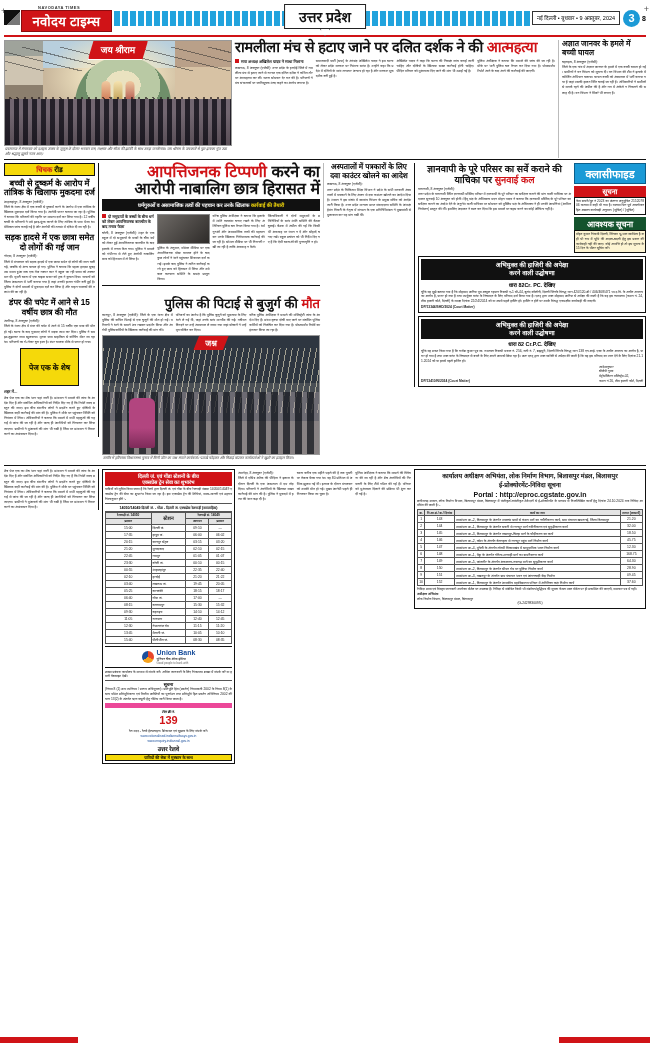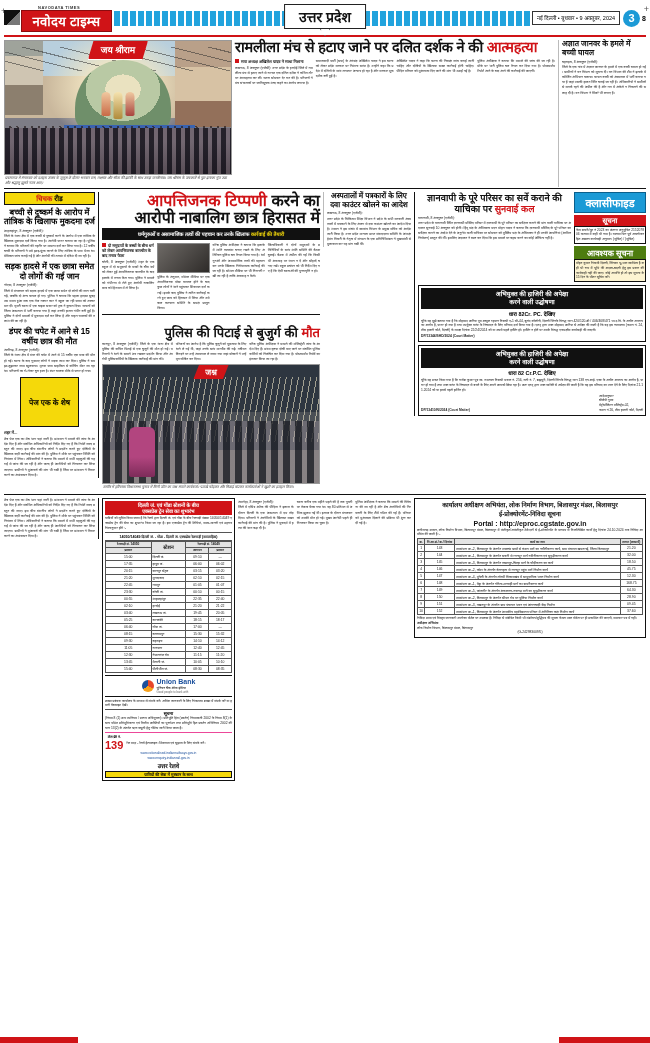--- a/index.html
+++ b/index.html
@@ -39,21 +39,21 @@
     font-size:3.4px; line-height:1.5; color:#2a2a2a; text-align:justify;
     word-break:break-all; hyphens:auto;
   }
   .byline { font-size:4px; font-weight:bold; color:#111; margin-bottom:2px; }
   .caption { font-size:3.6px; color:#333; line-height:1.35; font-style:italic; padding:1px 1px; }
 
   
   .top { display:flex; padding:2px 4px 0 4px; gap:3px; }
   .photo-block { width:228px; }
   .photo {
-    position:relative; height:135px;
+    position:relative; height:106px;
     background:
       radial-gradient(ellipse at 50% 34%, #f3e7c4 0 16%, rgba(243,231,196,0) 46%),
       linear-gradient(180deg,#b8cfdd 0 26%, #c9b79c 26% 58%, #7e7d86 58% 100%);
     border:1px solid #999; overflow:hidden;
   }
   .p-build-l { position:absolute; left:0; top:0; width:38px; height:74px;
     background:linear-gradient(180deg,#9fa39b 0 20%,#cfc5b2 20% 60%,#8c7f6e 60% 100%); }
   .p-build-r { position:absolute; right:0; top:0; width:56px; height:86px;
     background:linear-gradient(180deg,#b9a089 0 30%,#d7c2a4 30% 70%,#93705a 70% 100%); }
   .p-wires { position:absolute; top:6px; left:0; right:0; height:24px;
@@ -86,21 +86,21 @@
   .rail { width:88px; flex:none; border-left:1px solid #bbb; padding-left:3px; }
   .rail h3 { font-size:7.6px; line-height:1.18; font-weight:bold; color:#111; }
 
   
   .sidebar { width:95px; flex:none; border-right:1px solid #111; padding-right:3px; }
   .qr-head { background:#f5d90a; text-align:center; font-size:7px; font-weight:bold; padding:1px 0;
              border:1px solid #111; margin-bottom:2px; }
   .qr-head .k { color:#d01317; }
   .sb-title { font-size:8.2px; font-weight:bold; text-align:center; line-height:1.16; margin:3px 0 2px; }
   .yellow-strip { background:#f5d90a; border:1px solid #111; text-align:center; font-size:7.5px;
-                  font-weight:bold; padding:19px 0; margin:3px 16px; }
+                  font-weight:bold; padding:13px 0; margin:3px 16px; }
 
   
   .mid { display:flex; padding:2px 4px; gap:3px; }
   .mid-main { flex:1; }
   .mid-main h2 { font-size:16px; line-height:1.08; text-align:right; }
   .subhead-bar { background:#111; color:#fff; font-size:5.2px; font-weight:bold; text-align:center;
                  padding:2px 3px; margin:2px 0 3px; }
   .subhead-bar .y { color:#f5d90a; }
 
   
@@ -117,21 +117,21 @@
 
   
   .ad-box { border:1px solid #111; padding:2px; margin-top:3px; }
   .ad-title-blk { background:#111; color:#fff; text-align:center; font-size:6.4px; font-weight:bold;
                   padding:2px; line-height:1.3; }
   .ad-center { text-align:center; }
   .classified-head { background:#1b9ad6; color:#fff; text-align:center; font-size:11px; font-weight:bold;
                      padding:2px 0; border:1px solid #0a5f8c; }
   .suchna-head { background:#d01317; color:#fff; text-align:center; font-size:7px; font-weight:bold;
                  padding:1px 0; margin-top:2px; }
-  .avashyak-head { background:#4d7c0f; color:#fff; text-align:center; font-size:8px; font-weight:bold;
+  .avashyak-head { background:#14532d; color:#fff; text-align:center; font-size:8px; font-weight:bold;
                    padding:1px 0; margin-top:2px; }
   .ad-sm { font-size:3.3px; line-height:1.45; color:#222; text-align:justify; word-break:break-all; }
 
   
   table.tt { width:100%; border-collapse:collapse; font-size:3.4px; }
   table.tt th, table.tt td { border:1px solid #555; padding:0.5px 1px; text-align:center; color:#222; }
   table.tt th { background:#e4e4e4; font-size:3.2px; font-weight:bold; }
   table.tt td.st { text-align:left; }
   .train-head { background:#d01317; color:#fff; font-size:5px; font-weight:bold; text-align:center; padding:1px; }
   .ub-logo { display:flex; align-items:center; justify-content:center; gap:3px; padding:2px 0;
@@ -493,21 +493,21 @@
         <div>
           <div class="ub-txt">Union Bank</div>
           <div style="font-size:3.4px;">यूनियन बैंक ऑफ इंडिया</div>
           <div style="font-size:2.8px;color:#666;">Good people to bank with</div>
         </div>
       </div>
       <div class="ad-sm">शाखा प्रबंधक कार्यालय के माध्यम से संपर्क करें। अधिक जानकारी के लिए निकटतम शाखा में संपर्क करें या हमारी वेबसाइट देखें।</div>
       <div style="text-align:center;font-size:4.4px;font-weight:bold;margin-top:1px;border-top:1px solid #555;">सूचना</div>
       <div class="ad-sm">(नियम 8 (1) क्रय उपनियम / प्रारूप अधिसूचना)। प्रतिभूति हित (प्रवर्तन) नियमावली 2002 के नियम 8(1) के साथ पठित प्रतिभूतिकरण एवं वित्तीय आस्तियों का पुनर्गठन तथा प्रतिभूति हित प्रवर्तन अधिनियम 2002 की धारा 13(2) के अंतर्गत ऋण वसूली हेतु नोटिस जारी किया जाता है।</div>
 
-      <div style="display:flex;align-items:center;gap:3px;margin-top:2px;border-top:1px solid #ec4899;padding-top:1px;">
+      <div style="display:flex;align-items:center;gap:3px;margin-top:2px;border-top:5px solid #ec4899;padding-top:1px;flex-direction:column;">
         <div style="text-align:center;">
           <div style="font-size:3.4px;font-weight:bold;">टोल फ्री नं.</div>
           <div style="font-size:11px;font-weight:bold;color:#d01317;">139</div>
         </div>
         <div class="ad-sm" style="flex:1;">रेल मदद - रेलवे हेल्पलाइन। शिकायत एवं सुझाव के लिए संपर्क करें।</div>
       </div>
       <div class="ad-sm" style="text-align:center;color:#1a4f9c;">www.rationalised.indianrailways.gov.in</div>
       <div class="ad-sm" style="text-align:center;color:#1a4f9c;">www.enquiry.indianrail.gov.in</div>
       <div style="text-align:center;font-size:6px;font-weight:bold;margin-top:1px;">उत्तर रेलवे</div>
       <div style="text-align:center;font-size:4px;font-weight:bold;background:#f5d90a;border:1px solid #111;margin-top:1px;">यात्रियों की सेवा में मुस्कान के साथ</div>

